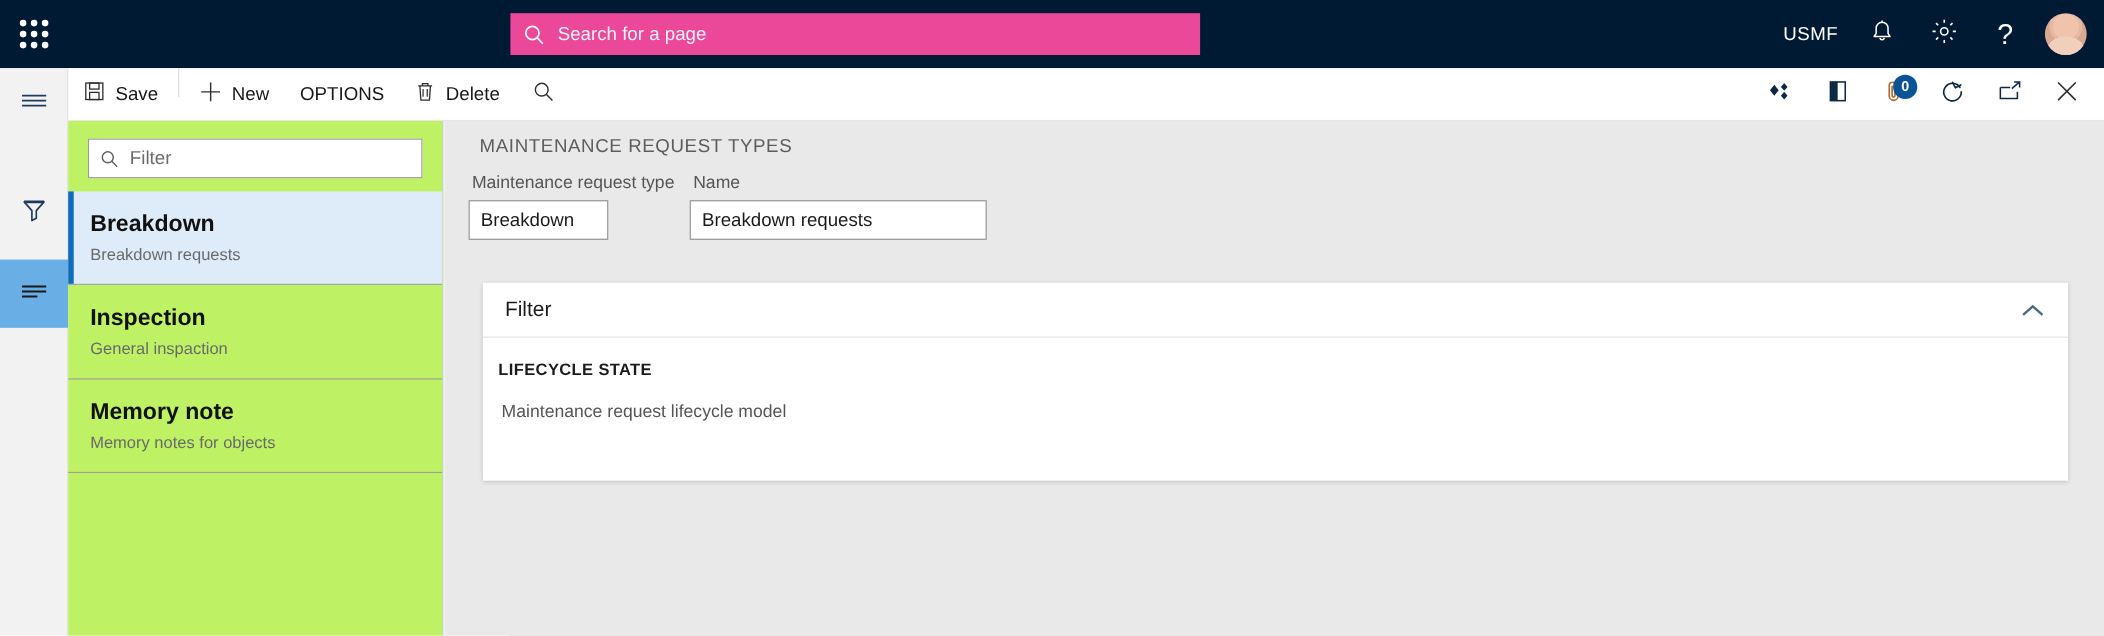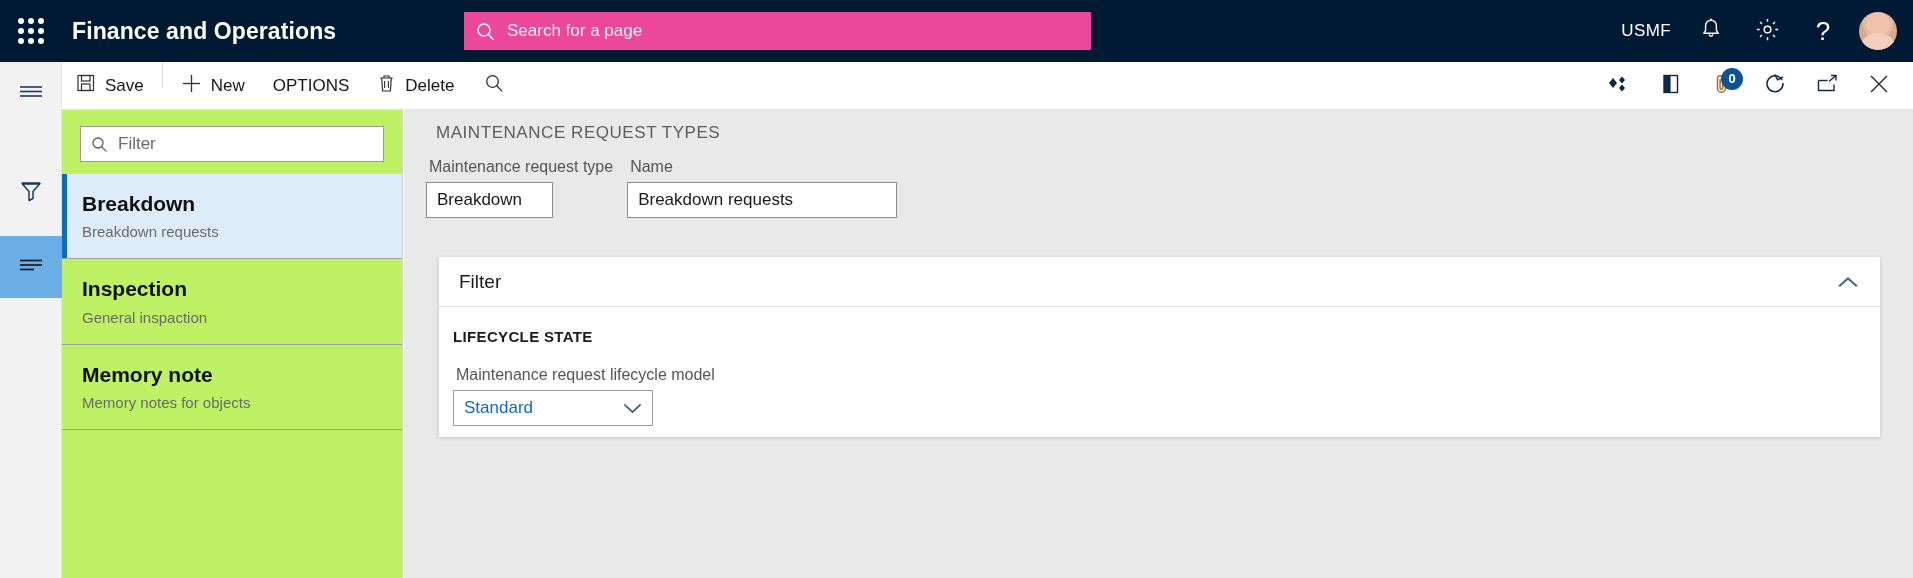--- a/index.html
+++ b/index.html
@@ -224,21 +224,20 @@
           <i></i>
           <i></i>
           <i></i>
           <i></i>
           <i></i>
           <i></i>
           <i></i>
           <i></i>
       </div>
     </div>
-    <div class="app-title">Finance and Operations</div>
 
     <div class="search-box">
       <span class="mag">
         <svg width="19" height="19" viewBox="0 0 19 19">
           <circle cx="8" cy="8" r="6" fill="none" stroke="#ffffff" stroke-width="1.5"></circle>
           <line x1="12.4" y1="12.4" x2="17.5" y2="17.8" stroke="#ffffff" stroke-width="1.5"></line>
         </svg>
       </span>
       <span class="search-text">Search for a page</span>
     </div>
@@ -449,26 +448,18 @@
         <div class="chev">
           <svg width="20" height="13" viewBox="0 0 20 13">
             <path d="M2 10 L10 3 L18 10" fill="none" stroke="#4a6a8a" stroke-width="2.2" stroke-linecap="square"></path>
           </svg>
         </div>
       </div>
       <div class="card-body">
         <div class="col col1">
           <div class="group-title">LIFECYCLE STATE</div>
           <div class="sub-label">Maintenance request lifecycle model</div>
-          <div class="select">
-            <span class="val">Standard</span>
-            <span class="caret">
-              <svg width="19" height="12" viewBox="0 0 19 12">
-                <path d="M2 3 L9.5 10 L17 3" fill="none" stroke="#3b5a78" stroke-width="1.7" stroke-linecap="square"></path>
-              </svg>
-            </span>
-          </div>
         </div>
       </div>
     </div>
   </div>
 
 </div>
 
 </body></html>

